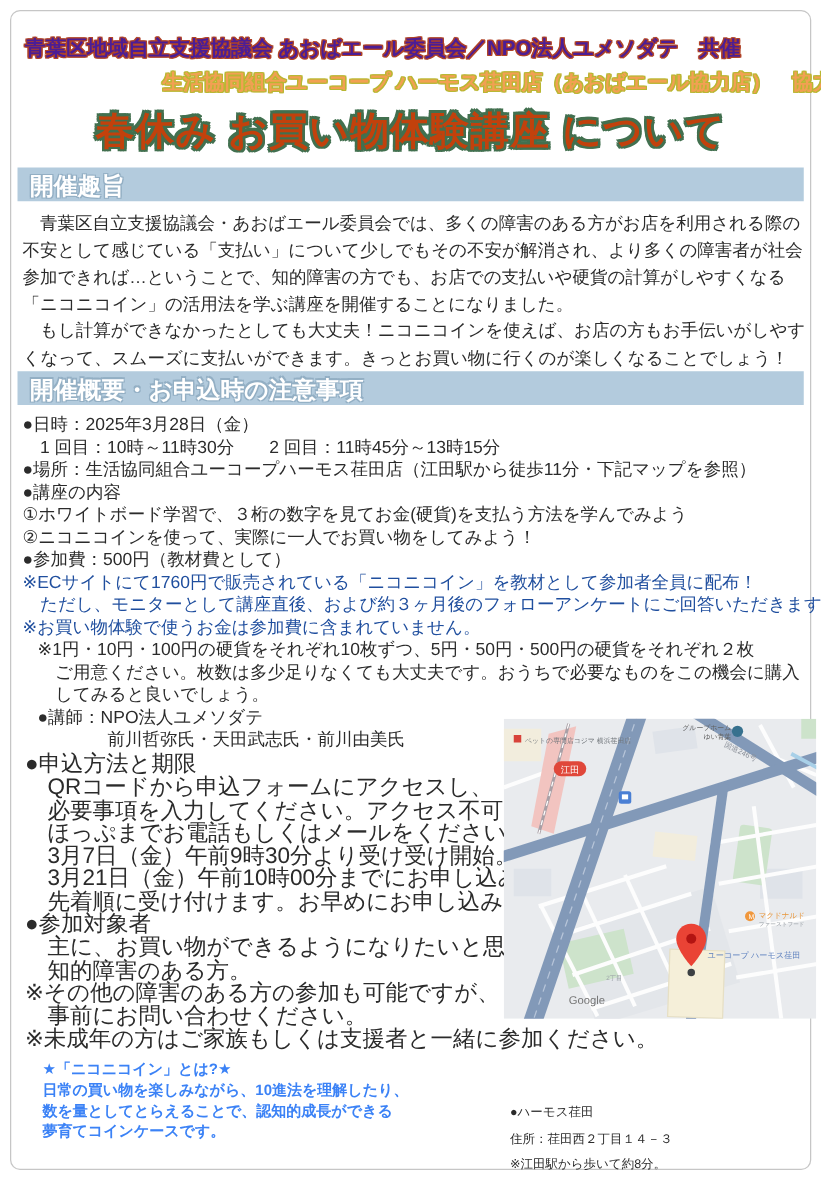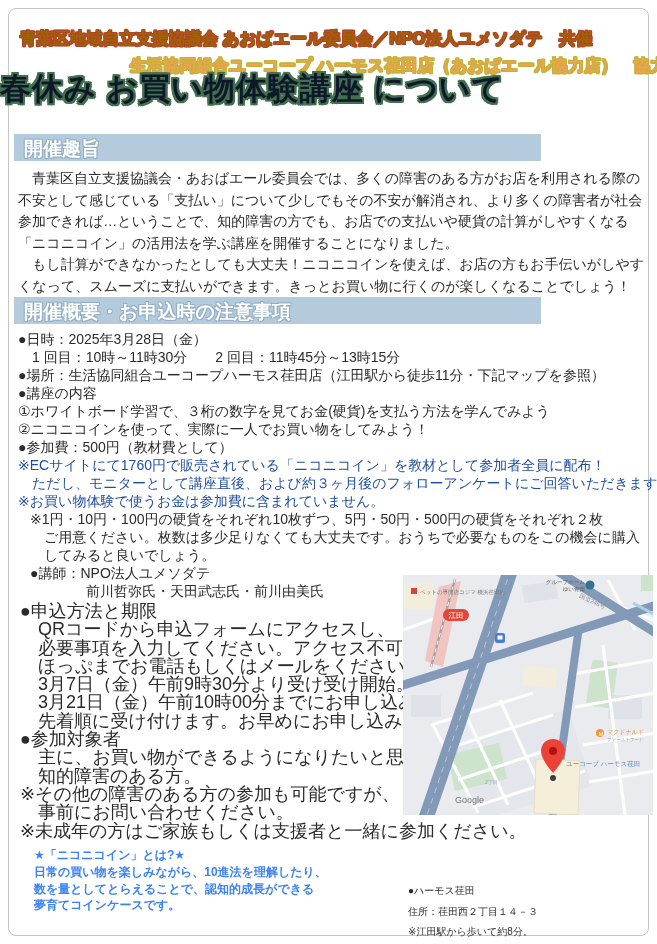--- a/index.html
+++ b/index.html
@@ -3,32 +3,32 @@
 <meta charset="utf-8">
 <style>
   html,body{margin:0;padding:0;background:#ffffff;}
   .page{position:relative;width:657px;height:944px;background:#ffffff;overflow:hidden;
         font-family:"Liberation Sans","DejaVu Sans",sans-serif;color:#2b2b2b;}
   .frame{position:absolute;inset:8px;border:1.5px solid #c6c6c6;border-radius:8px;pointer-events:none;}
   .abs{position:absolute;}
   .pre{white-space:pre;}
 
   
-  .org1{left:20px;top:28px;font-size:16.5px;font-weight:bold;color:#a16207;
+  .org1{left:20px;top:28px;font-size:16.5px;font-weight:bold;color:#4c1d95;
         text-shadow:-1px -1px 0 #b04327,1px -1px 0 #b04327,-1px 1px 0 #b04327,1px 1px 0 #b04327,
                     -1px 0 0 #b04327,1px 0 0 #b04327,0 -1px 0 #b04327,0 1px 0 #b04327;}
   .org2{left:130px;top:55px;font-size:16.5px;font-weight:bold;color:#f2a053;
         text-shadow:-1px -1px 0 #b9b733,1px -1px 0 #b9b733,-1px 1px 0 #b9b733,1px 1px 0 #b9b733,
                     -1px 0 0 #b9b733,1px 0 0 #b9b733,0 -1px 0 #b9b733,0 1px 0 #b9b733;}
-  .title{left:0;top:68px;width:657px;text-align:left;font-size:31px;font-weight:bold;color:#0f172a;
+  .title{left:0;top:84px;width:657px;text-align:center;font-size:31px;font-weight:bold;color:#c2410c;
         letter-spacing:1px;
         text-shadow:-2px -2px 0 #42704f,2px -2px 0 #42704f,-2px 2px 0 #42704f,2px 2px 0 #42704f,
                     -2px 0 0 #42704f,2px 0 0 #42704f,0 -2px 0 #42704f,0 2px 0 #42704f;}
 
-  .bar{left:14px;width:527px;height:27px;background:#b3cbdd;}
+  .bar{left:14px;width:629px;height:27px;background:#b3cbdd;}
   .bar1{top:134px;}
   .bar2{top:297px;}
   .bar span{display:block;padding:2px 0 0 10px;font-size:19px;font-weight:bold;color:#ffffff;
         text-shadow:-1px -1px 0 #93afc4,1px -1px 0 #93afc4,-1px 1px 0 #93afc4,1px 1px 0 #93afc4;}
 
   .purpose{left:18px;top:168px;width:630px;font-size:14px;line-height:21.5px;}
   .ov1{left:18px;top:330px;font-size:14px;line-height:18px;}
   .ovblue{left:18px;top:456px;font-size:14px;line-height:18px;color:#1f4e9e;}
   .ov2{left:30px;top:510px;font-size:14px;line-height:18px;}
   .apply{left:20px;top:602px;font-size:18px;line-height:18.3px;}

